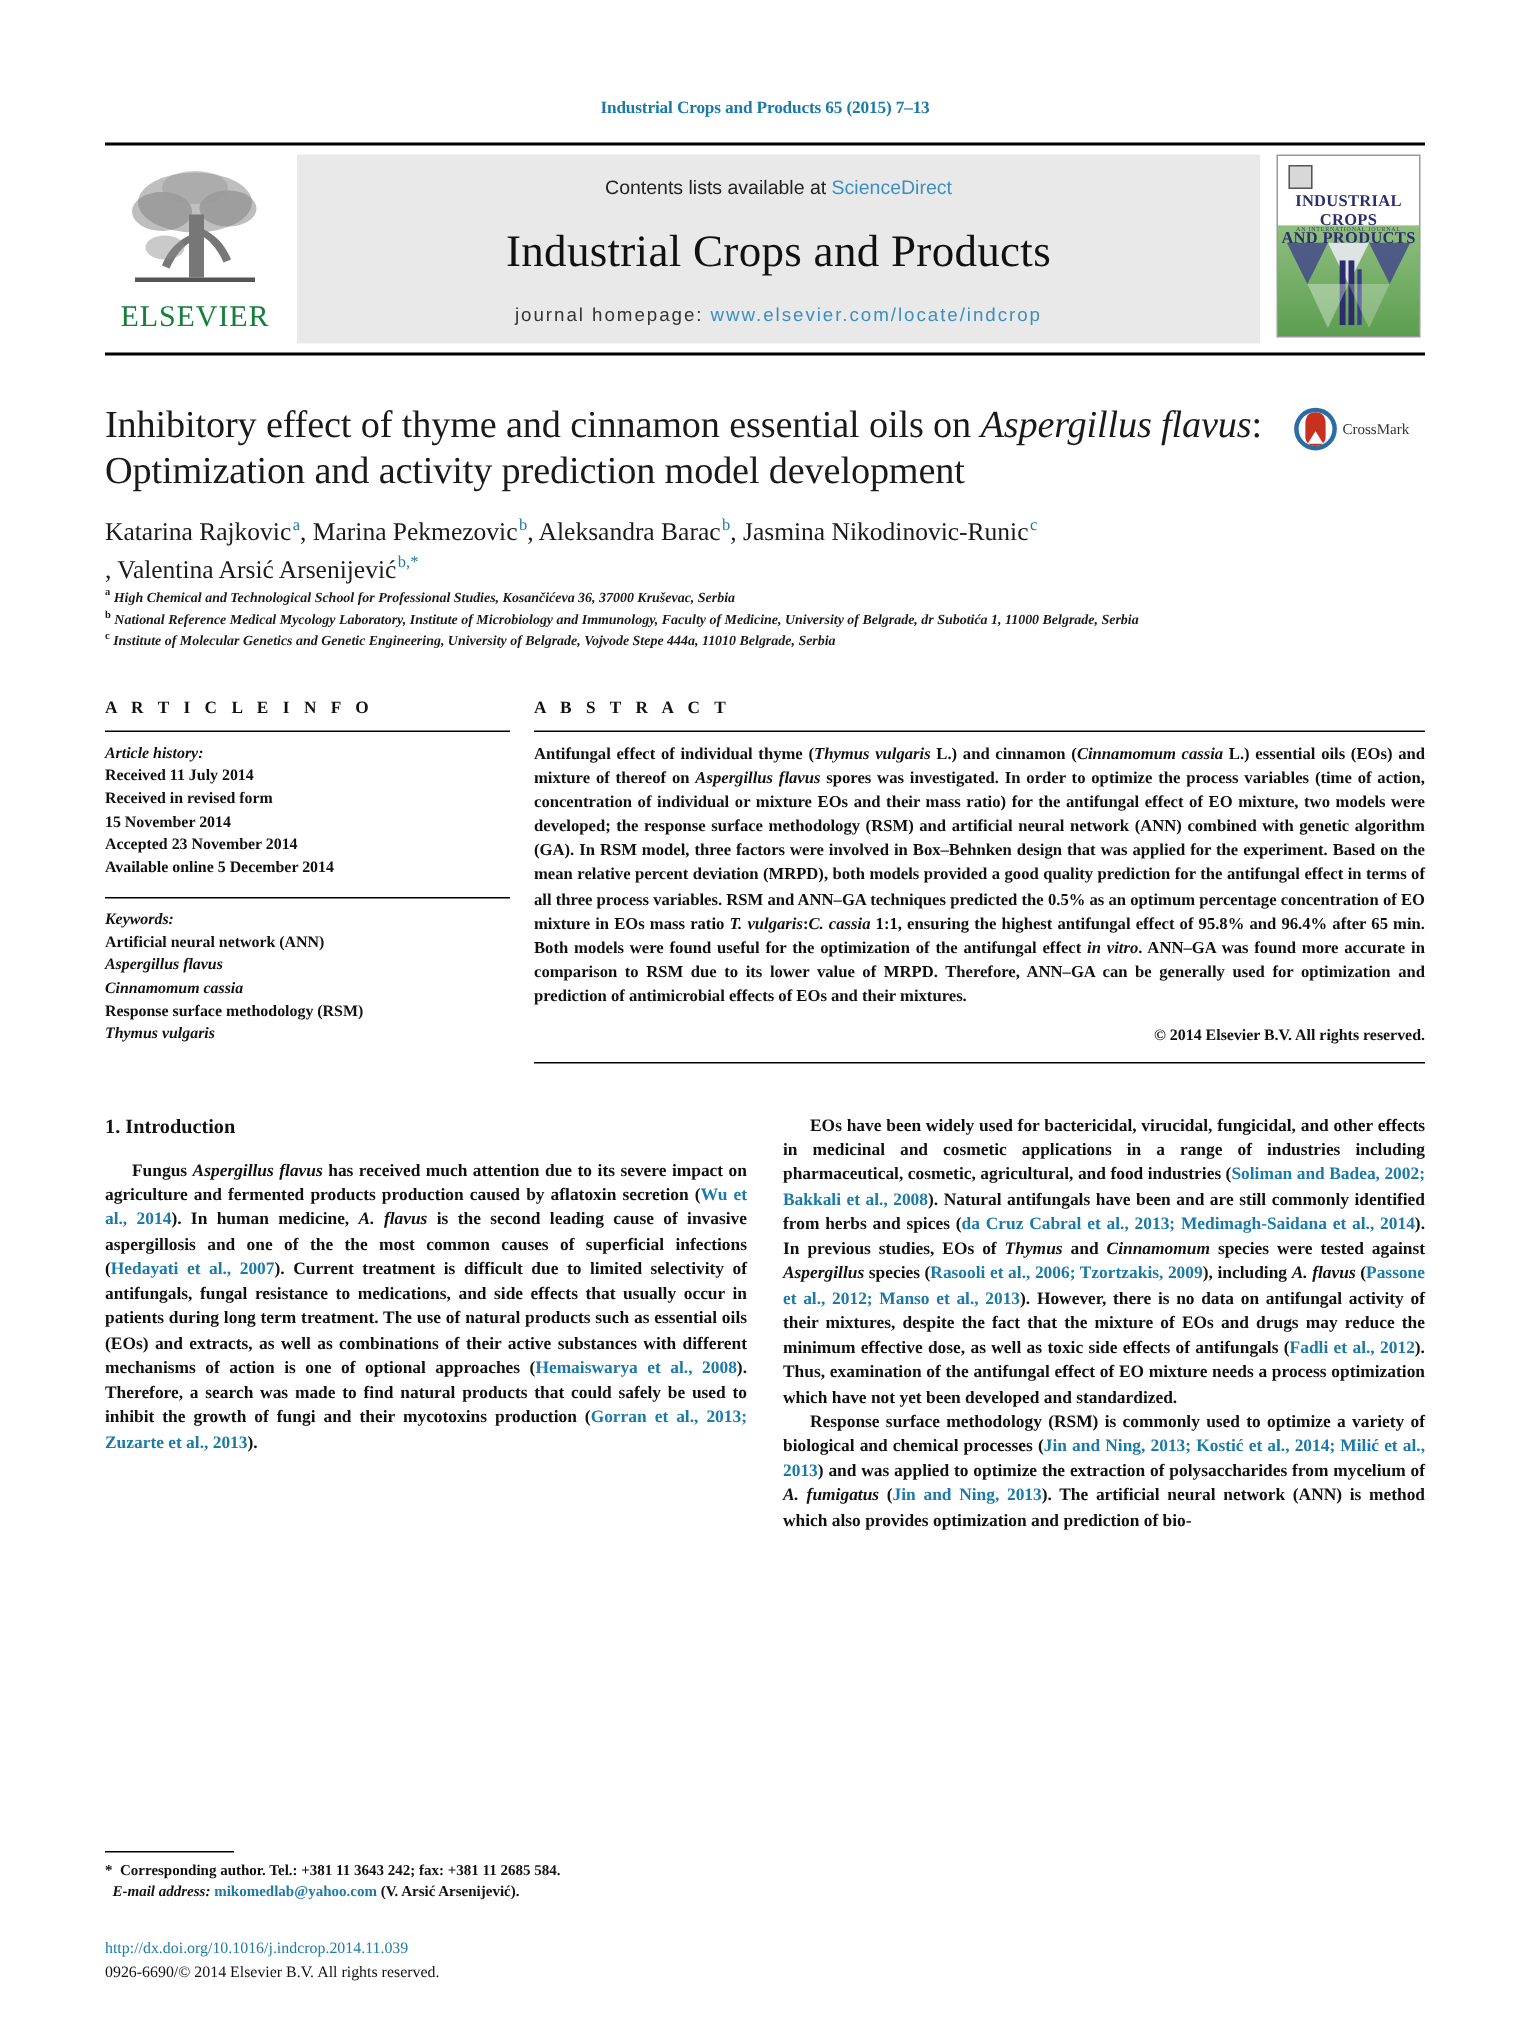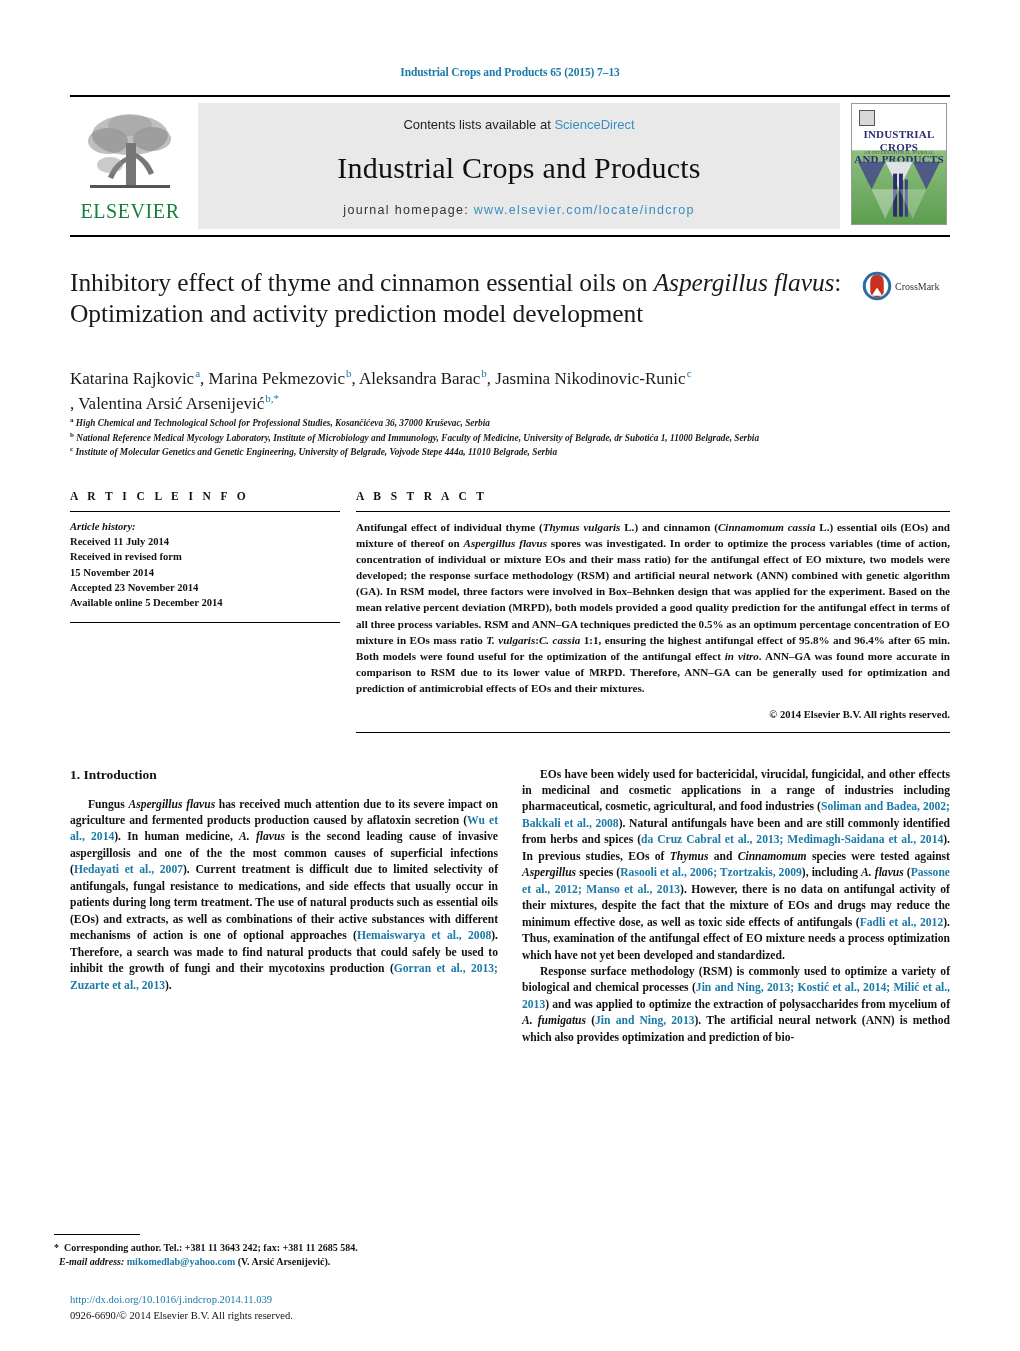--- a/index.html
+++ b/index.html
@@ -178,21 +178,21 @@
     flex: 0 0 30px;
   }
   .crossmark-label {
     font-family: "Liberation Serif", serif;
     font-size: 10px;
     color: #333;
   }
 
   
   .authors {
-    margin-top: 30px;
+    margin-top: 6px;
     font-size: 17px;
     line-height: 1.45;
     color: #1a1a1a;
     width: 830px;
   }
   .authors sup {
     color: #1b7aa8;
     font-size: 11px;
     vertical-align: super;
     line-height: 0;
@@ -300,21 +300,21 @@
   .para + .para { margin-top: 0; }
   .para .it { font-style: italic; }
   a.ref, .ref {
     color: #1b7aa8;
     text-decoration: none;
   }
 
   
   .footnote-wrap {
     position: absolute;
-    left: 54px;
+    left: 70px;
     bottom: 82px;
     width: 431px;
   }
   .footnote-rule {
     border-top: 1.6px solid #000;
     width: 86px;
     margin-bottom: 6px;
   }
   .footnote {
     font-size: 10px;
@@ -427,20 +427,28 @@
       <div class="rule-thin"></div>
       <div class="info-block">
         <div class="ital">Article history:</div>
         <div>Received 11 July 2014</div>
         <div>Received in revised form</div>
         <div>15 November 2014</div>
         <div>Accepted 23 November 2014</div>
         <div>Available online 5 December 2014</div>
       </div>
       <div class="keywords-rule"></div>
+      <div class="info-block">
+        <div class="ital">Keywords:</div>
+        <div>Artificial neural network (ANN)</div>
+        <div class="ital">Aspergillus flavus</div>
+        <div class="ital">Cinnamomum cassia</div>
+        <div>Response surface methodology (RSM)</div>
+        <div class="ital">Thymus vulgaris</div>
+      </div>
     </div>
 
     <div class="col-gap"></div>
 
     <div class="col-abstract">
       <div class="sec-head">A B S T R A C T</div>
       <div class="rule-thin"></div>
       <div class="abstract-body">Antifungal effect of individual thyme (<span class="it">Thymus vulgaris</span> L.) and cinnamon (<span class="it">Cinnamomum cassia</span> L.) essential oils (EOs) and mixture of thereof on <span class="it">Aspergillus flavus</span> spores was investigated. In order to optimize the process variables (time of action, concentration of individual or mixture EOs and their mass ratio) for the antifungal effect of EO mixture, two models were developed; the response surface methodology (RSM) and artificial neural network (ANN) combined with genetic algorithm (GA). In RSM model, three factors were involved in Box–Behnken design that was applied for the experiment. Based on the mean relative percent deviation (MRPD), both models provided a good quality prediction for the antifungal effect in terms of all three process variables. RSM and ANN–GA techniques predicted the 0.5% as an optimum percentage concentration of EO mixture in EOs mass ratio <span class="it">T. vulgaris</span>:<span class="it">C. cassia</span> 1:1, ensuring the highest antifungal effect of 95.8% and 96.4% after 65 min. Both models were found useful for the optimization of the antifungal effect <span class="it">in vitro</span>. ANN–GA was found more accurate in comparison to RSM due to its lower value of MRPD. Therefore, ANN–GA can be generally used for optimization and prediction of antimicrobial effects of EOs and their mixtures.</div>
       <div class="copyright-line">© 2014 Elsevier B.V. All rights reserved.</div>
       <div class="abstract-bottom-rule"></div>

